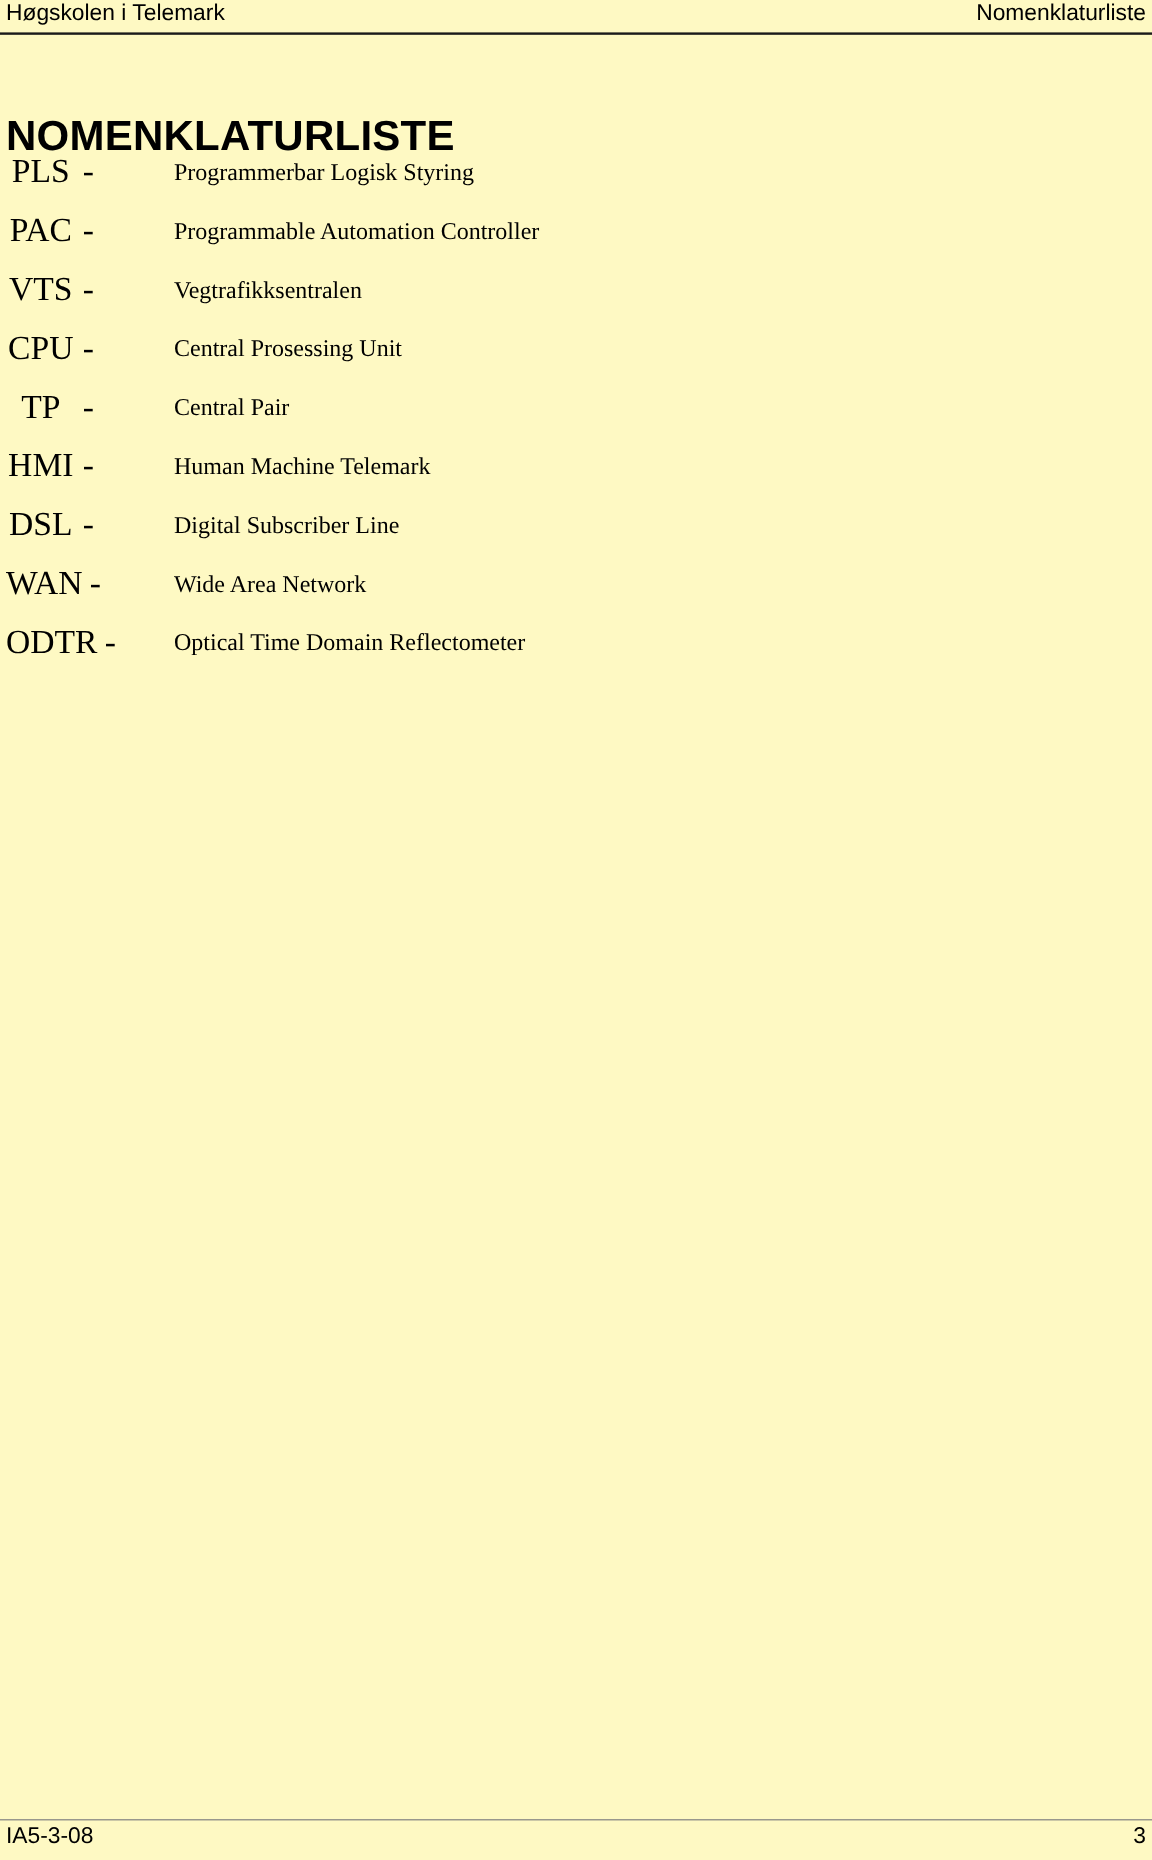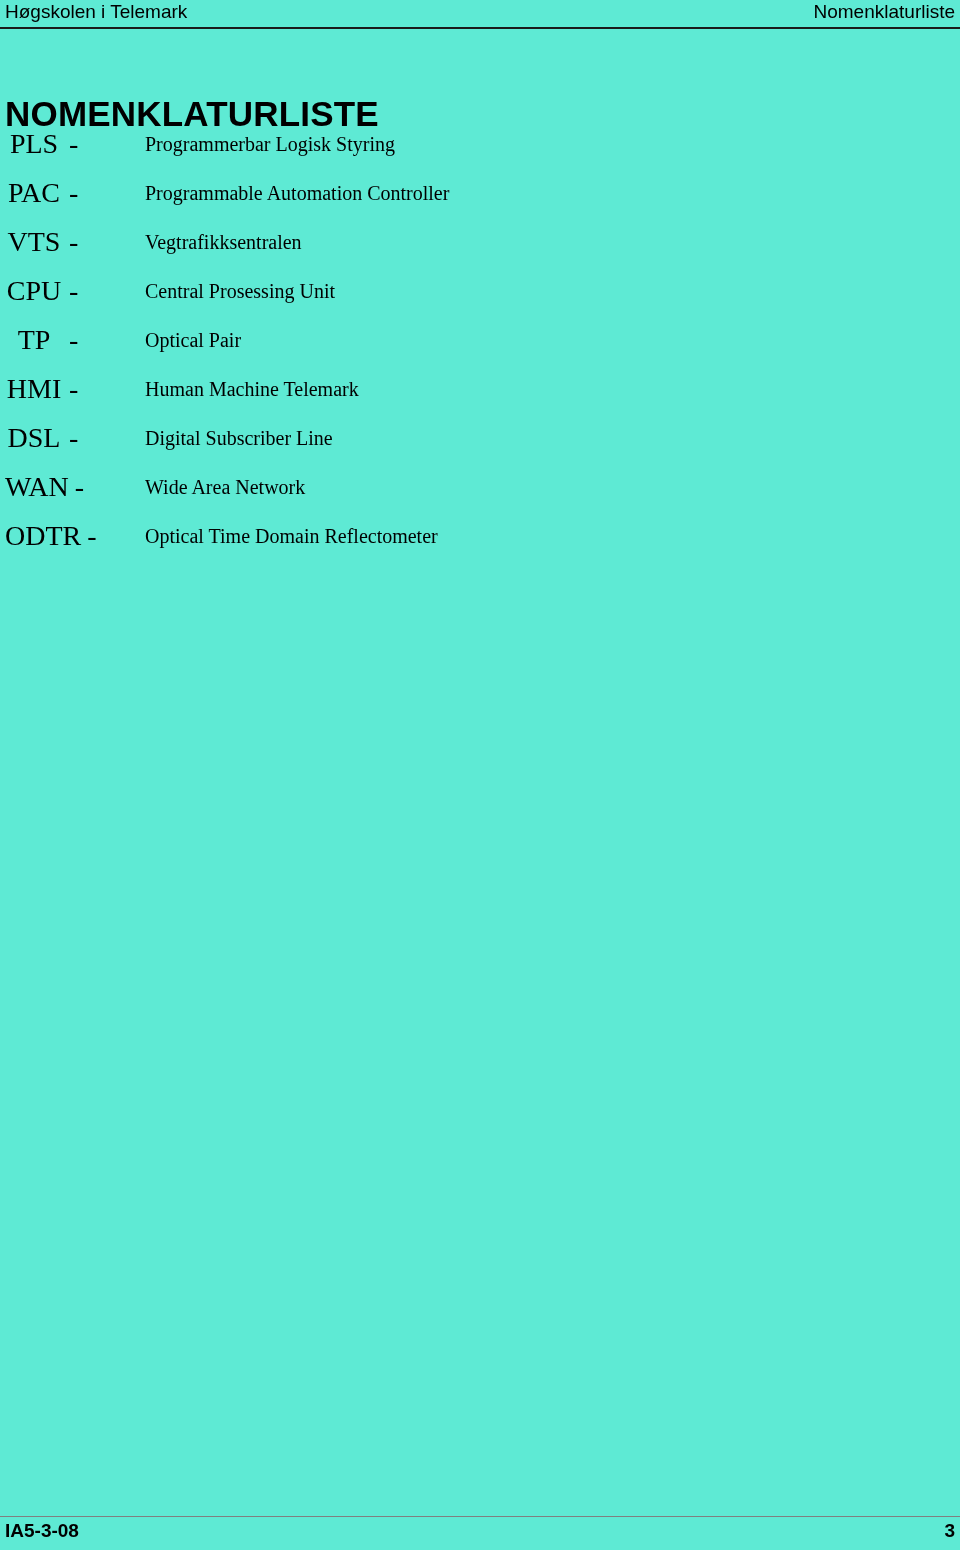--- a/index.html
+++ b/index.html
@@ -4,21 +4,21 @@
 <style>
   html, body {
     margin: 0;
     padding: 0;
     background: #ffffff;
   }
   .page {
     position: relative;
     width: 960px;
     height: 1550px;
-    background: #5eead4;
+    background: #fef9c3;
     overflow: hidden;
     font-family: "Liberation Serif", "DejaVu Serif", serif;
     color: #000000;
   }
 
   
   .page-header {
     position: absolute;
     top: 0;
     left: 0;
@@ -113,21 +113,21 @@
     width: 960px;
     height: 31px;
     box-sizing: border-box;
     padding: 0 5px;
     display: flex;
     align-items: flex-start;
     justify-content: space-between;
   }
   .page-footer .ftr-text {
     font-family: "Liberation Sans", "DejaVu Sans", sans-serif;
-    font-weight: bold;
+    font-weight: normal;
     font-size: 19px;
     line-height: 24px;
     color: #000000;
     white-space: nowrap;
   }
 </style>
 </head>
 <body>
 
 <div class="page">
@@ -162,21 +162,21 @@
 
     <div class="nomen-row">
       <span class="nomen-abbr">CPU</span>
       <span class="nomen-sep">-</span>
       <span class="nomen-term">Central Prosessing Unit</span>
     </div>
 
     <div class="nomen-row">
       <span class="nomen-abbr">TP</span>
       <span class="nomen-sep">-</span>
-      <span class="nomen-term">Optical Pair</span>
+      <span class="nomen-term">Central Pair</span>
     </div>
 
     <div class="nomen-row">
       <span class="nomen-abbr">HMI</span>
       <span class="nomen-sep">-</span>
       <span class="nomen-term">Human Machine Telemark</span>
     </div>
 
     <div class="nomen-row">
       <span class="nomen-abbr">DSL</span>

